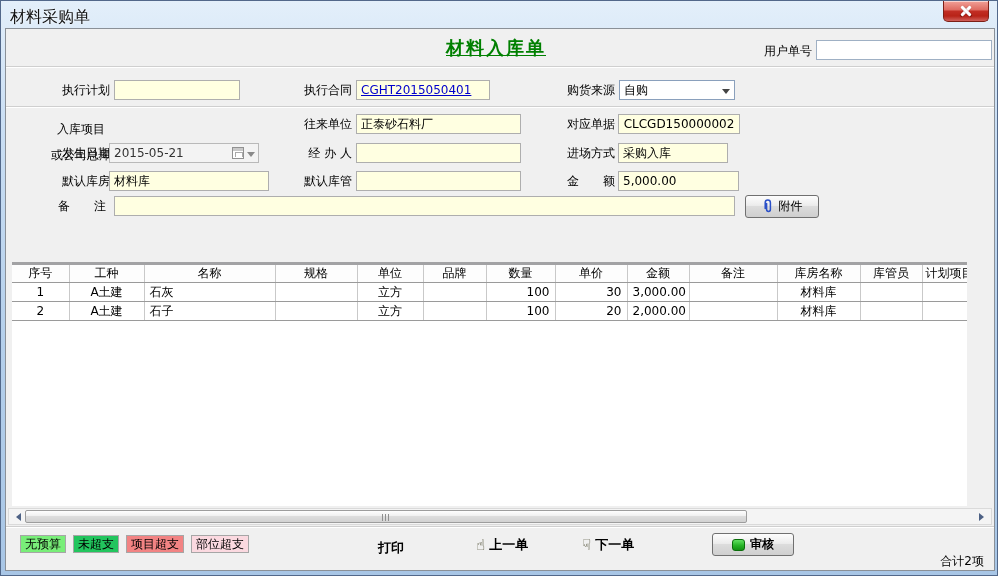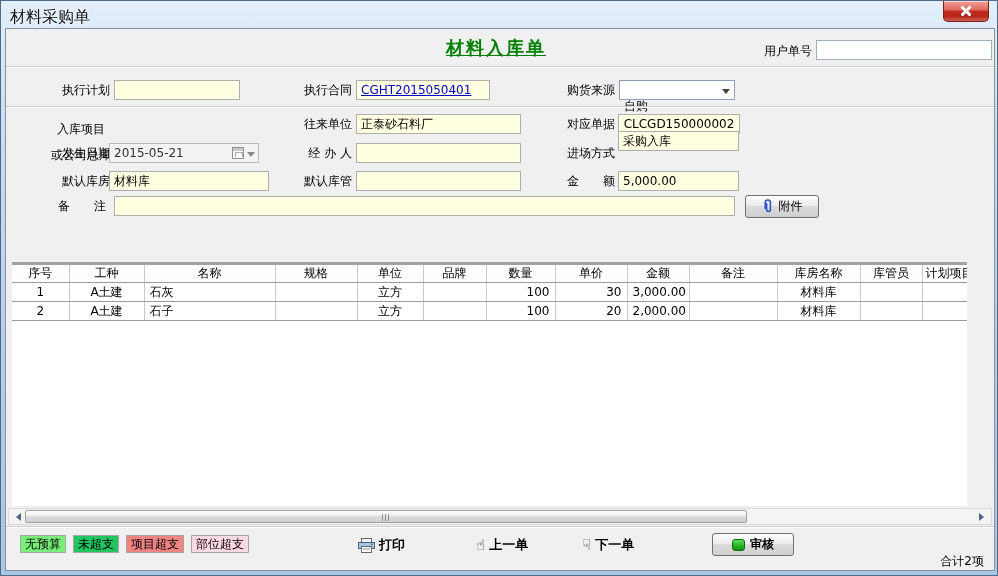--- a/index.html
+++ b/index.html
@@ -55,21 +55,21 @@
   .cal-icon {
     position:absolute; right:14px; top:3px; width:12px; height:12px;
     background:linear-gradient(180deg,#c9c9c9 0 3px,#fff 3px);
     border:1px solid #919191;
   }
   .cal-icon::after { content:""; position:absolute; left:2px; top:4px; width:6px; height:4px;
     border-top:1px solid #aaa; border-left:1px solid #aaa; border-right:1px solid #aaa; }
   .caret { width:0; height:0; border:4px solid transparent; border-top:5px solid #444; }
   .date-caret { position:absolute; right:3px; top:8px; border-top-color:#8a8a8a; }
   .combo {
-    position:absolute; height:20px; line-height:18px; padding:16px 18px 0 4px;
+    position:absolute; height:20px; line-height:18px; padding:0 18px 0 4px;
     background:#fff; border:1px solid #8aa0bc; cursor:pointer; white-space:nowrap;
   }
   .combo .caret { position:absolute; right:4px; top:8px; }
   .btn {
     position:absolute; display:flex; align-items:center; justify-content:center; gap:5px;
     background:linear-gradient(180deg,#fdfdfd 0%,#ececec 45%,#dcdcdc 50%,#cfcfcf 100%);
     border:1px solid #707070; border-radius:3px; cursor:pointer; font-size:12px;
   }
   .audit-glyph { width:13px; height:12px; border-radius:3px; border:1px solid #0b6e0b;
     background:linear-gradient(180deg,#62e062 0%,#27b427 55%,#149114 100%); }
@@ -156,21 +156,21 @@
 
     <div class="flabel" style="left:44px;top:114px;width:60px;">发生日期</div>
     <div class="ipt ipt-date" style="left:103px;top:114px;width:150px;">
       <span>2015-05-21</span>
       <span class="cal-icon"></span>
       <span class="caret date-caret"></span>
     </div>
     <div class="flabel" style="left:288px;top:114px;width:58px;">经 办 人</div>
     <div class="ipt" style="left:350px;top:114px;width:165px;"></div>
     <div class="flabel" style="left:551px;top:114px;width:58px;">进场方式</div>
-    <div class="ipt" style="left:612px;top:102px;width:121px;">采购入库</div>
+    <div class="ipt" style="left:612px;top:114px;width:110px;">采购入库</div>
 
     <div class="flabel" style="left:44px;top:142px;width:60px;">默认库房</div>
     <div class="ipt" style="left:103px;top:142px;width:160px;">材料库</div>
     <div class="flabel" style="left:288px;top:142px;width:58px;">默认库管</div>
     <div class="ipt" style="left:350px;top:142px;width:165px;"></div>
     <div class="flabel" style="left:551px;top:142px;width:58px;">金　　额</div>
     <div class="ipt" style="left:612px;top:142px;width:121px;">5,000.00</div>
 
     <div class="flabel" style="left:40px;top:167px;width:60px;">备　　注</div>
     <div class="ipt" style="left:108px;top:167px;width:621px;"></div>
@@ -249,21 +249,21 @@
 
     <div class="etched" style="top:497px;"></div>
 
     <div class="badges">
         <span class="badge" style="background: rgb(121, 238, 121);">无预算</span>
         <span class="badge" style="background: #22c55e;">未超支</span>
         <span class="badge" style="background: rgb(242, 131, 131);">项目超支</span>
         <span class="badge" style="background: rgb(251, 217, 224);">部位超支</span>
       </div>
 
-    <div class="flat-btn" style="left:352px;">
+    <div class="flat-btn" style="left:372px;flex-direction:column;">
       <svg width="17" height="15" viewBox="0 0 17 15">
         <rect x="3.5" y="0.5" width="10" height="4" fill="#f4f4f4" stroke="#666"></rect>
         <rect x="0.5" y="4.5" width="16" height="6" fill="#aac4e4" stroke="#4e6079"></rect>
         <rect x="3.5" y="8.5" width="10" height="6" fill="#ffffff" stroke="#666"></rect>
         <line x1="5" y1="11" x2="12" y2="11" stroke="#888"></line>
         <circle cx="13.8" cy="6.2" r="1" fill="#2fae2f"></circle>
       </svg>
       <span>打印</span>
     </div>
 

